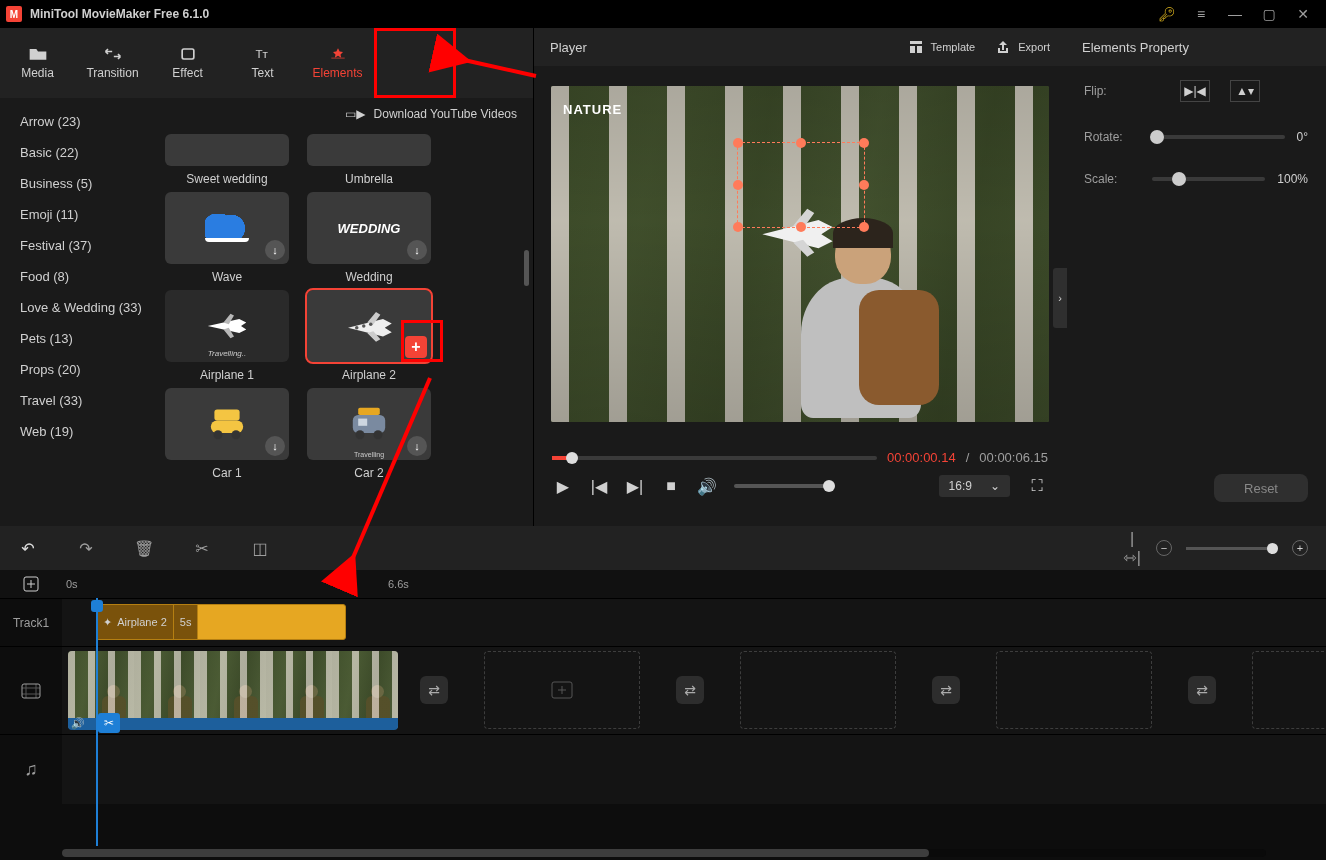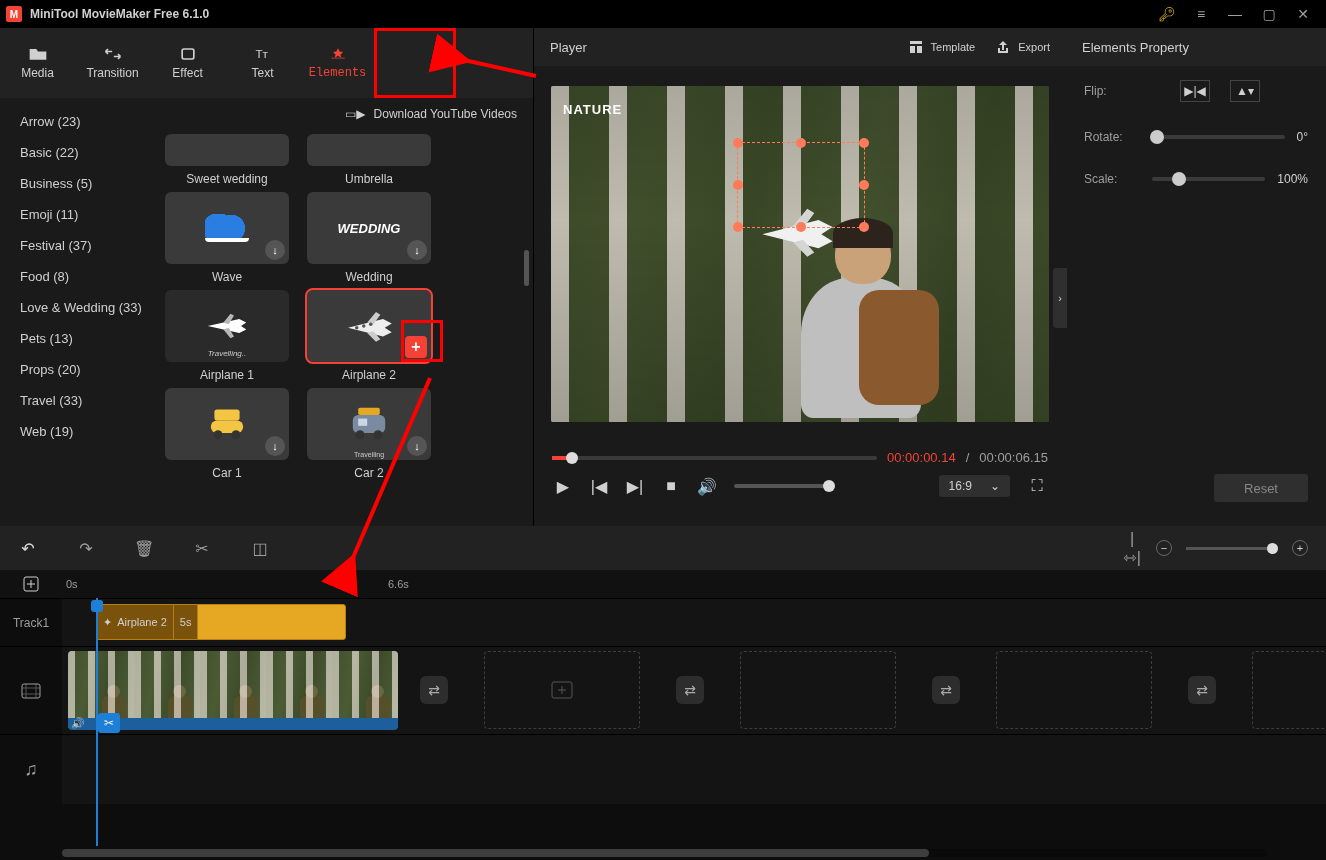--- a/index.html
+++ b/index.html
@@ -32,21 +32,21 @@
   .titlebar .key { color:#f0c420; }
 
   
   .main { flex:1; display:flex; min-height:0; }
 
   
   .left { width:534px; display:flex; flex-direction:column; border-right:1px solid #000; }
   .tabs { height:70px; display:flex; background:var(--bg-panel2); position:relative; }
   .tab { flex:0 0 75px; display:flex; flex-direction:column; align-items:center; justify-content:center; gap:4px; font-size:12px; }
   .tab-icon { width:20px; height:16px; display:block; }
-  .tab.active { color:var(--accent);font-family:Liberation Mono, monospace; }
+  .tab.active { color:var(--accent); }
   .tabs .highlight-box { position:absolute; border:3px solid var(--highlight-red); pointer-events:none; }
 
   .left-body { flex:1; display:flex; min-height:0; }
   .categories { width:155px; background:var(--bg-panel); padding:8px 2px; overflow:hidden; }
   .cat-item { padding:8px 18px; font-size:13px; white-space:nowrap; }
 
   .thumbs-area { flex:1; display:flex; flex-direction:column; background:var(--bg-panel); }
   .dl-row { height:32px; display:flex; align-items:center; justify-content:flex-end; padding-right:16px; gap:8px; font-size:12px; }
   .dl-icon { font-size:12px; }
   .thumbs { flex:1; overflow:hidden; padding:4px 10px; position:relative; }
@@ -112,21 +112,21 @@
   .expand-tab { position:absolute; right:-1px; top:240px; width:14px; height:60px; background:#2f2f2f; border-radius:3px 0 0 3px; display:flex; align-items:center; justify-content:center; font-size:11px; }
 
   
   .right { width:260px; background:var(--bg-panel); display:flex; flex-direction:column; }
   .right .hdr { height:38px; display:flex; align-items:center; padding:0 16px; background:var(--bg-panel2); font-size:13px; }
   .prop-row { display:flex; align-items:center; padding:14px 18px; font-size:12px; }
   .prop-row .lbl { width:56px; color:var(--text-dim); }
   .flip-btn { width:30px; height:22px; border:1px solid #444; display:flex; align-items:center; justify-content:center; margin-left:40px; font-size:12px; }
   .slider { flex:1; height:4px; background:#3a3a3a; border-radius:2px; margin:0 12px; position:relative; }
   .slider .k { position:absolute; top:-5px; width:14px; height:14px; background:#ccc; border-radius:50%; }
-  .reset-btn { margin:auto 18px 24px auto; width:94px; height:28px; background:#2f2f2f; display:flex; align-items:center; justify-content:center; color:#888; border-radius:3px; }
+  .reset-btn { margin:auto 18px 24px auto; width:94px; height:28px; background:#2f2f2f; display:flex; align-items:center; justify-content:center; color:#888; border-radius:8px; }
 
   
   .tl-toolbar { height:44px; background:var(--bg-panel2); display:flex; align-items:center; padding:0 18px; gap:38px; }
   .tl-toolbar .right-tools { margin-left:auto; display:flex; align-items:center; gap:14px; }
   .tl-toolbar .tbtn { width:20px; text-align:center; font-size:16px; color:var(--text-dim); }
   .zoom-bar { width:92px; height:3px; background:#555; position:relative; }
   .zoom-bar .k { position:absolute; right:0; top:-4px; width:11px; height:11px; background:#ddd; border-radius:50%; }
   .tl-plus { width:16px;height:16px;border:1px solid #666;border-radius:50%;display:flex;align-items:center;justify-content:center;font-size:11px; }
 
   

